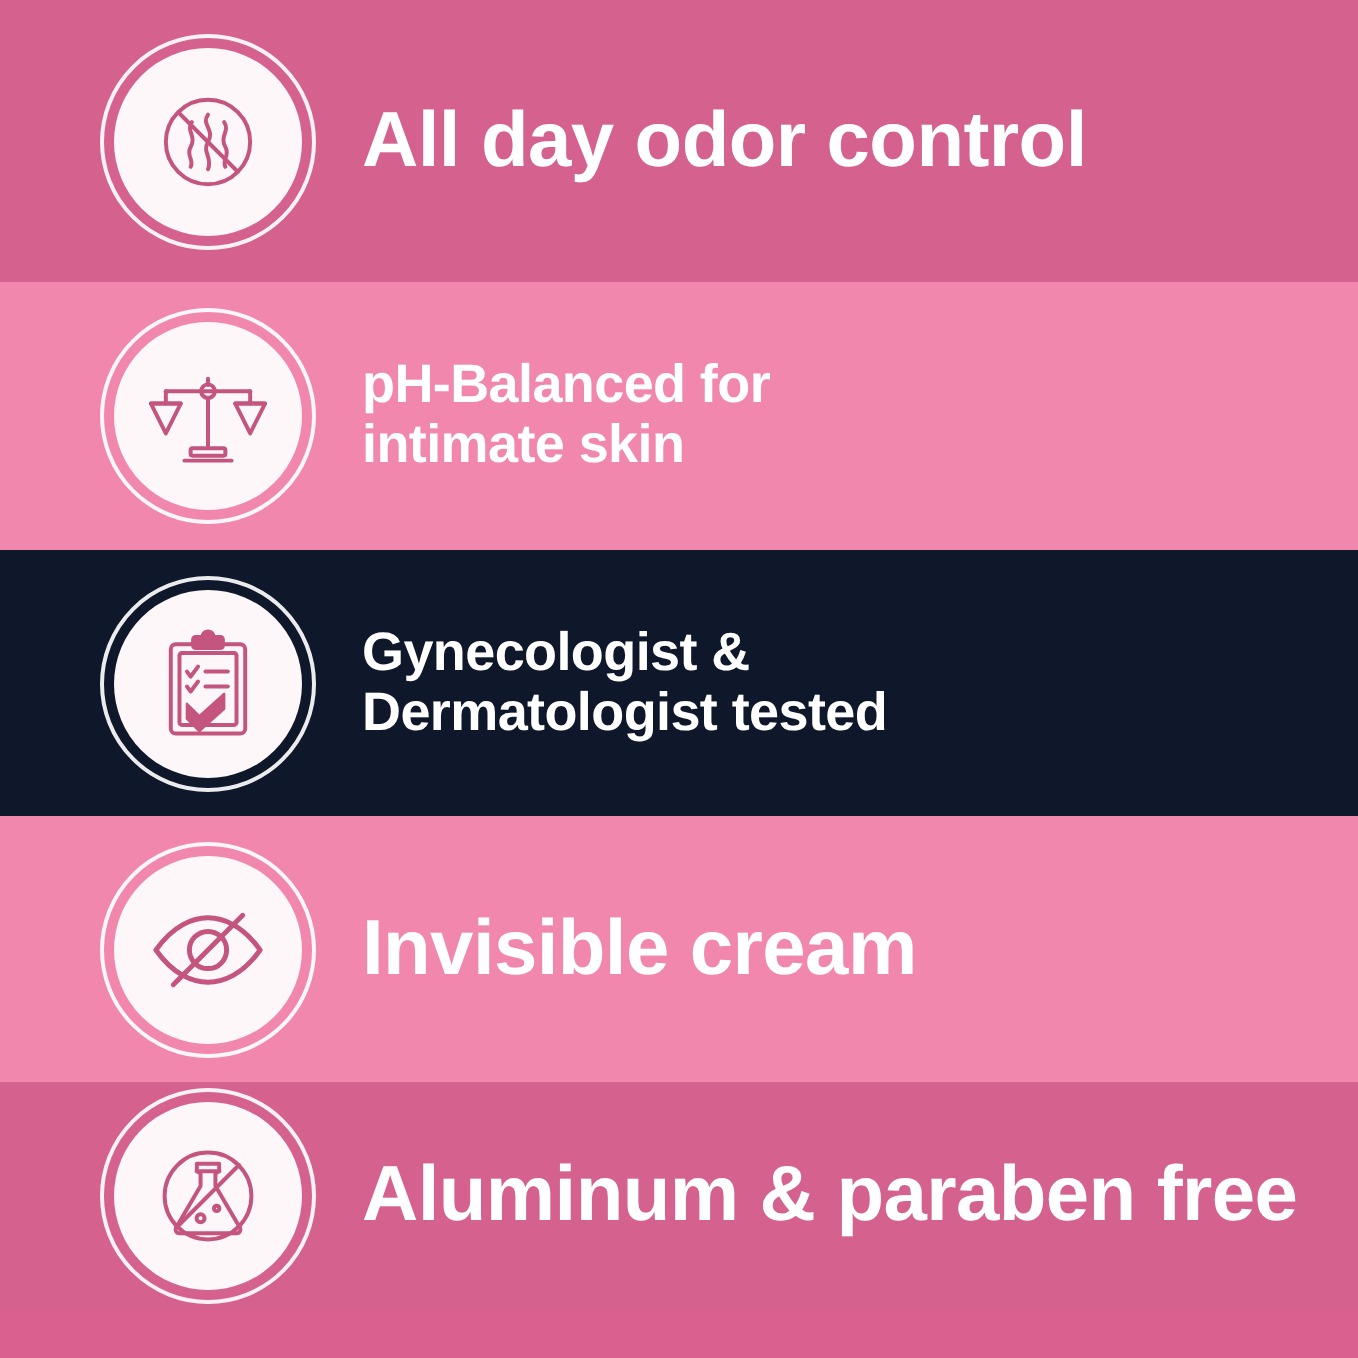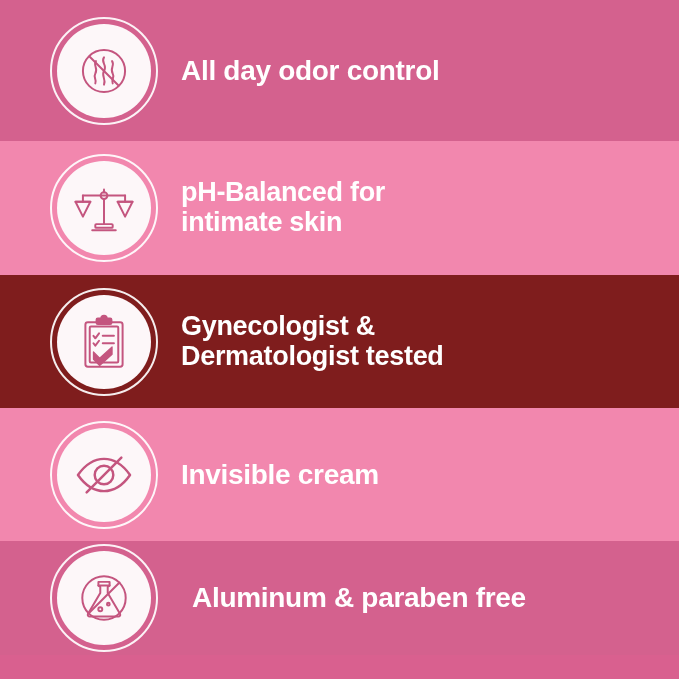--- a/index.html
+++ b/index.html
@@ -28,21 +28,21 @@
     position: relative;
   }
   .benefit-row.dark  { background: #d4618e; }
   .benefit-row.light { background: #f287ae; }
 
   
   .row-1 { height: 141px; }
   .row-2 { height: 134px; }
   .row-3 { height: 133px; }
   .row-4 { height: 133px; }
-  .row-5 { height: 114px; gap: 11px; }
+  .row-5 { height: 114px; }
 
   .icon-badge {
     flex: 0 0 auto;
     width: 94px;
     height: 94px;
     border-radius: 50%;
     background: #fdf7f9;
     position: relative;
     display: flex;
     align-items: center;
@@ -64,21 +64,21 @@
   .icon-badge svg {
     display: block;
     width: 62px;
     height: 62px;
     overflow: visible;
   }
   .benefit-text {
     margin-left: 30px;
     color: #ffffff;
     font-weight: bold;
-    font-size: 28px;
+    font-size: 39px;
     line-height: 1.11;
     letter-spacing: -0.3px;
     white-space: pre-line;
     font-family: "Liberation Sans", sans-serif;
   }
   .benefit-text.two-line {
     font-size: 27px;
   }
 </style>
 </head>
@@ -117,21 +117,21 @@
           <line x1="72" y1="40" x2="96" y2="40"></line>
           <rect x="36" y="76" width="28" height="6" rx="1.5"></rect>
           <line x1="31" y1="86" x2="69" y2="86"></line>
         </g>
       </svg>
     </div>
     <div class="benefit-text two-line" style="color: rgb(255, 255, 255);">pH-Balanced for
 intimate skin</div>
   </div>
 
-  <div class="benefit-row dark row-3" style="background: #7f1d1d;">
+  <div class="benefit-row dark row-3" style="background: #0f172a;">
     <div class="icon-badge" style="background: rgb(253, 247, 249);">
       <svg viewBox="0 0 100 100" aria-hidden="true">
         <g fill="none" stroke="#c4557f" stroke-width="3.2" stroke-linecap="round" stroke-linejoin="round">
           <rect x="20" y="18" width="60" height="72" rx="4"></rect>
           <rect x="27" y="25" width="46" height="58" rx="2"></rect>
           <path d="M38 18 L38 12 L44 12 A6 6 0 0 1 56 12 L62 12 L62 18 Z" fill="#c4557f" stroke="none"></path>
           <rect x="38" y="12" width="24" height="9" rx="2"></rect>
           <polyline points="33,40 36,44 42,36"></polyline>
           <line x1="48" y1="40" x2="66" y2="40"></line>
           <polyline points="33,52 36,56 42,48"></polyline>

